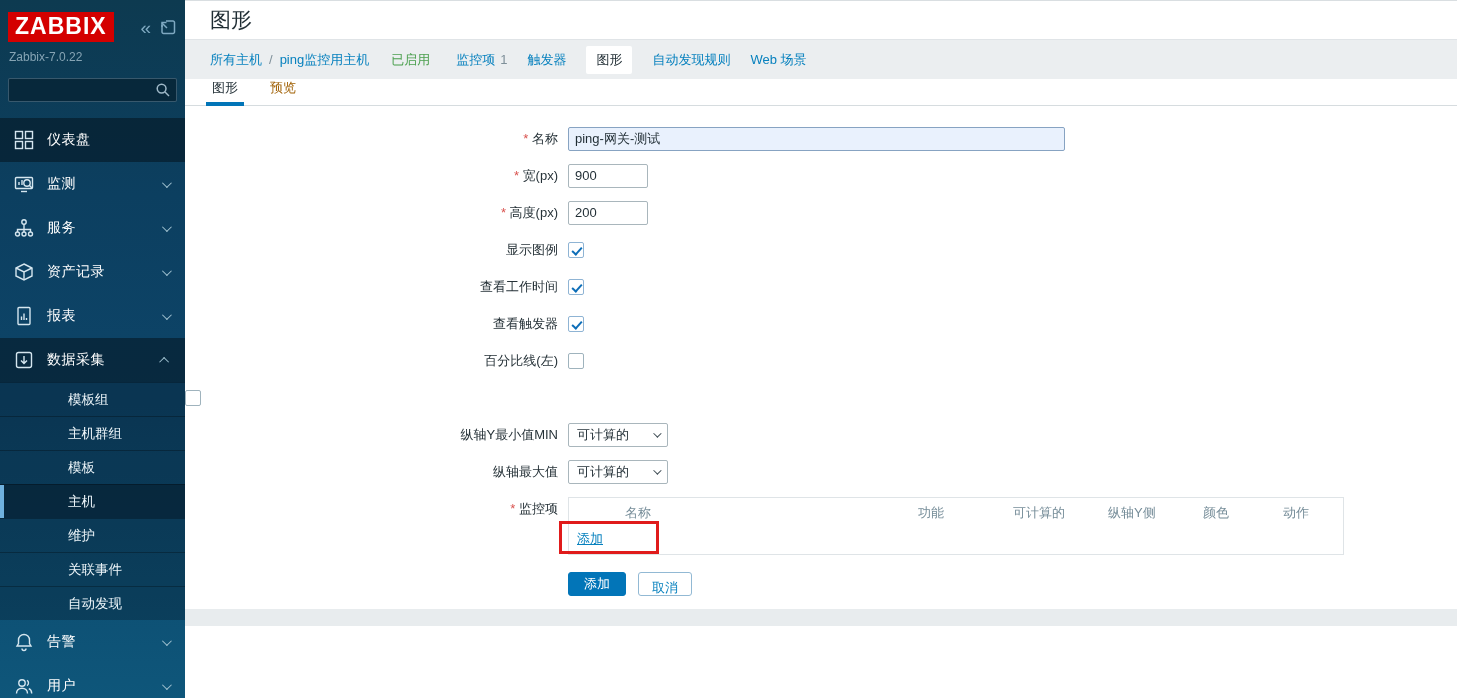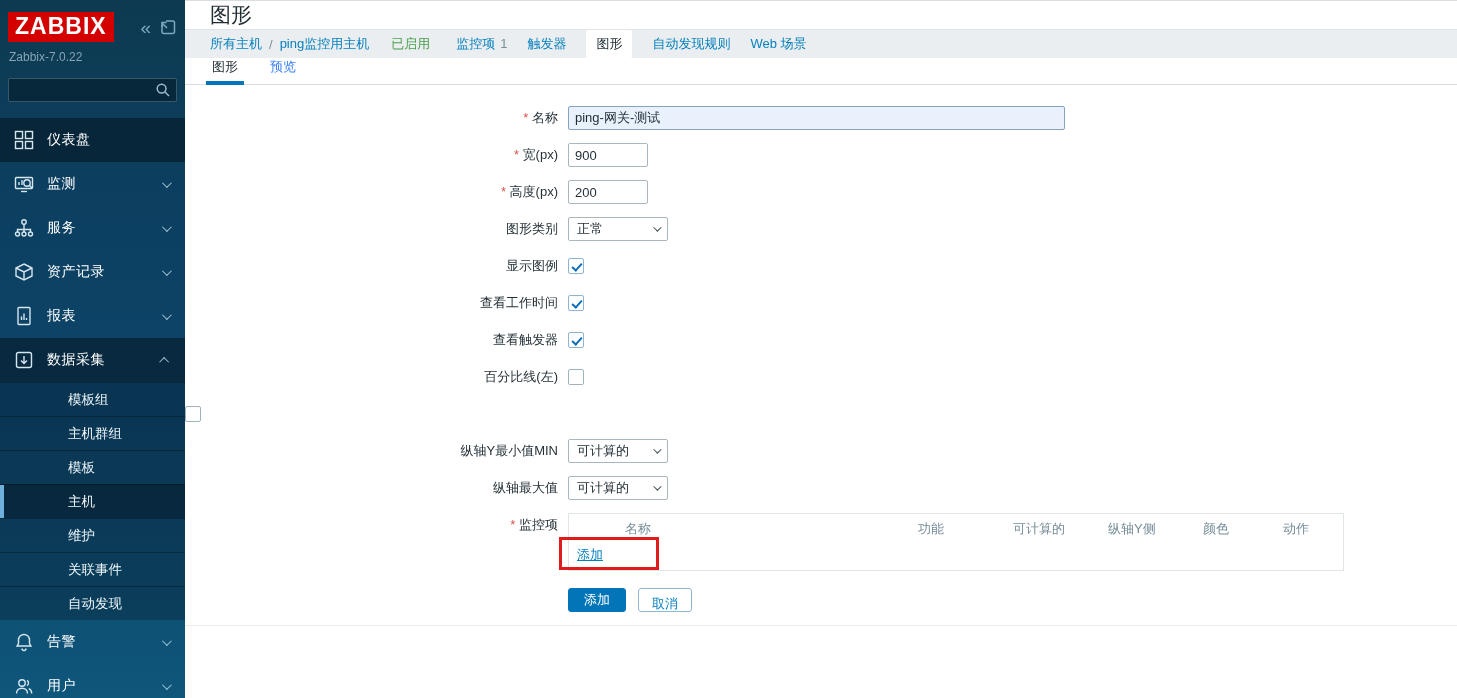--- a/index.html
+++ b/index.html
@@ -60,21 +60,21 @@
   .nav-count { color:#7e8f99; margin-left:5px; }
   .nav-active { background:#fff; color:#1f2c33; padding:5px 10px; border-radius:2px;
     margin-right:20px; cursor:default; }
 
   .tab-bar { height:30px; border-bottom:1px solid #d6dcdf; display:flex;
     align-items:flex-end; padding-left:25px; font-size:13px; }
   .tab { padding:0 2px 8px 2px; margin-right:28px; cursor:pointer; position:relative; }
   .tab.active { color:#1f2c33; }
   .tab.active::after { content:""; position:absolute; left:-4px; right:-4px;
     bottom:-1px; height:4px; background:#0275b8; }
-  .tab.inactive { color:#3b82f6; }
+  .tab.inactive { color:#a16207; }
 
   .content { flex:1; padding-top:21px; position:relative; }
   .form-row { display:flex; align-items:center; min-height:24px; margin-bottom:13px; }
   .form-row.top-align { align-items:flex-start; }
   .row-label { width:373px; flex:0 0 373px; text-align:right; margin-right:10px;
     font-size:13px; color:#263238; line-height:24px; white-space:nowrap; }
   .req::before { content:"* "; color:#d9534f; }
   .txt-input { height:24px; border:1px solid #a9b6bc; border-radius:2px;
     font-size:13px; padding:8px 6px; color:#1f2c33; outline:none; background:#fff;
     font-family:"Liberation Sans", sans-serif; }
@@ -306,27 +306,20 @@
       <div class="form-row">
         <span class="row-label req">宽(px)</span>
         <input class="txt-input num" value="900" style="">
       </div>
 
       <div class="form-row">
         <span class="row-label req">高度(px)</span>
         <input class="txt-input num" value="200" style="">
       </div>
 
-      <div class="form-row">
-        <span class="row-label">图形类别</span>
-        <div class="select">
-          <span>正常</span>
-          <span class="sel-chev"></span>
-        </div>
-      </div>
 
       <div class="form-row">
         <span class="row-label">显示图例</span>
         <span class="checkbox checked"></span>
       </div>
 
       <div class="form-row">
         <span class="row-label">查看工作时间</span>
         <span class="checkbox checked"></span>
       </div>

